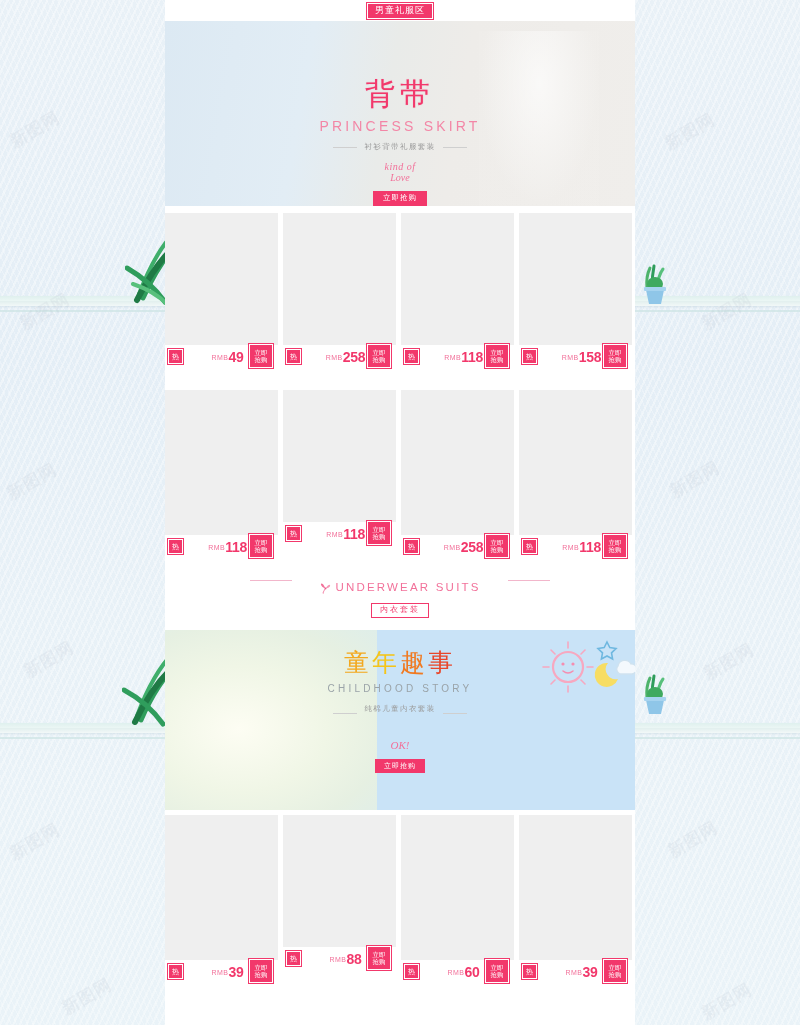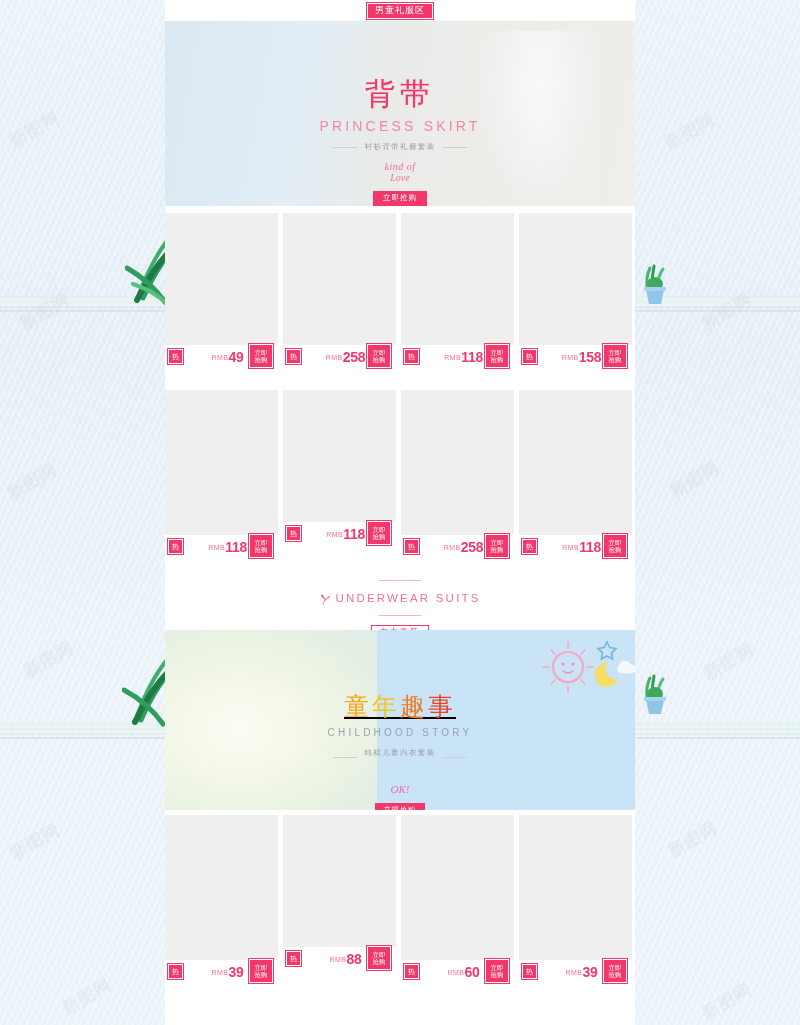--- a/index.html
+++ b/index.html
@@ -75,35 +75,35 @@
   .price{flex:1;text-align:center;color:#f2386b;white-space:nowrap;padding-right:6px;}
   .price .cur{font-size:7px;letter-spacing:.5px;vertical-align:2px;color:#f2719a;}
   .price .amt{font-size:14px;font-weight:700;letter-spacing:-.3px;}
   .buy{width:22px;height:22px;background:#f2386b;color:#fff;font-size:6.5px;
       display:flex;flex-direction:column;align-items:center;justify-content:center;
       line-height:1.15;margin-right:2px;border:1px solid #fff;box-shadow:0 0 0 1px #f2386b;
       position:absolute;right:3px;top:-1px;}
 
   
   .sect{position:absolute;left:0;width:470px;text-align:center;}
-  .sect-row{display:flex;align-items:center;justify-content:center;gap:10px;flex-direction:column;}
+  .sect-row{display:flex;align-items:flex-start;justify-content:center;gap:27px;}
   .sect-row .ln{width:42px;height:1px;background:#f2b6cb;}
   .sect-ttl{font-size:11.5px;color:#f2719a;letter-spacing:2.2px;font-weight:400;
      display:flex;align-items:center;gap:3px;}
   .fly{width:13px;height:14px;}
   .sect-badge{display:inline-block;margin-top:9px;border:1px solid #f2386b;color:#f2386b;
      font-size:8px;letter-spacing:2px;padding:2px 8px 3px;line-height:1;}
 
   
   .banner2{position:absolute;left:0;top:630px;width:470px;height:180px;overflow:hidden;
      background:linear-gradient(95deg,#eef6ea 0%,#f4f7ee 18%,#fbfbf4 34%,#f3f6f3 41%,#cfe6f7 45%,#c6e2f6 100%);}
   .b2-left{position:absolute;left:0;top:0;width:212px;height:180px;
      background:radial-gradient(ellipse at 35% 55%,#fdfdf3 0%,#f0f6e6 45%,#e6f0e2 75%,#dfeee9 100%);}
   .b2-right{position:absolute;left:212px;top:0;width:258px;height:180px;background:#c9e3f7;}
-  .b2-title{margin-top:64px;font-size:25px;letter-spacing:3px;line-height:1;font-weight:400;text-decoration:underline;}
+  .b2-title{margin-top:20px;font-size:25px;letter-spacing:3px;line-height:1;font-weight:400;}
   .b2-title i{font-style:normal;}
   .b2-sub{margin-top:8px;font-size:10px;letter-spacing:3.2px;color:#9aa3a8;}
   .b2-btn{margin-top:8px;background:#f2386b;color:#fff;font-size:7px;padding:3px 9px 4px;
      letter-spacing:1px;line-height:1;}
   .b2-script{margin-top:25px;font-family:"Liberation Serif",serif;font-style:italic;
      font-size:11px;color:#f2719a;}
 
   
   .grass{position:absolute;}
   .pot{position:absolute;}

